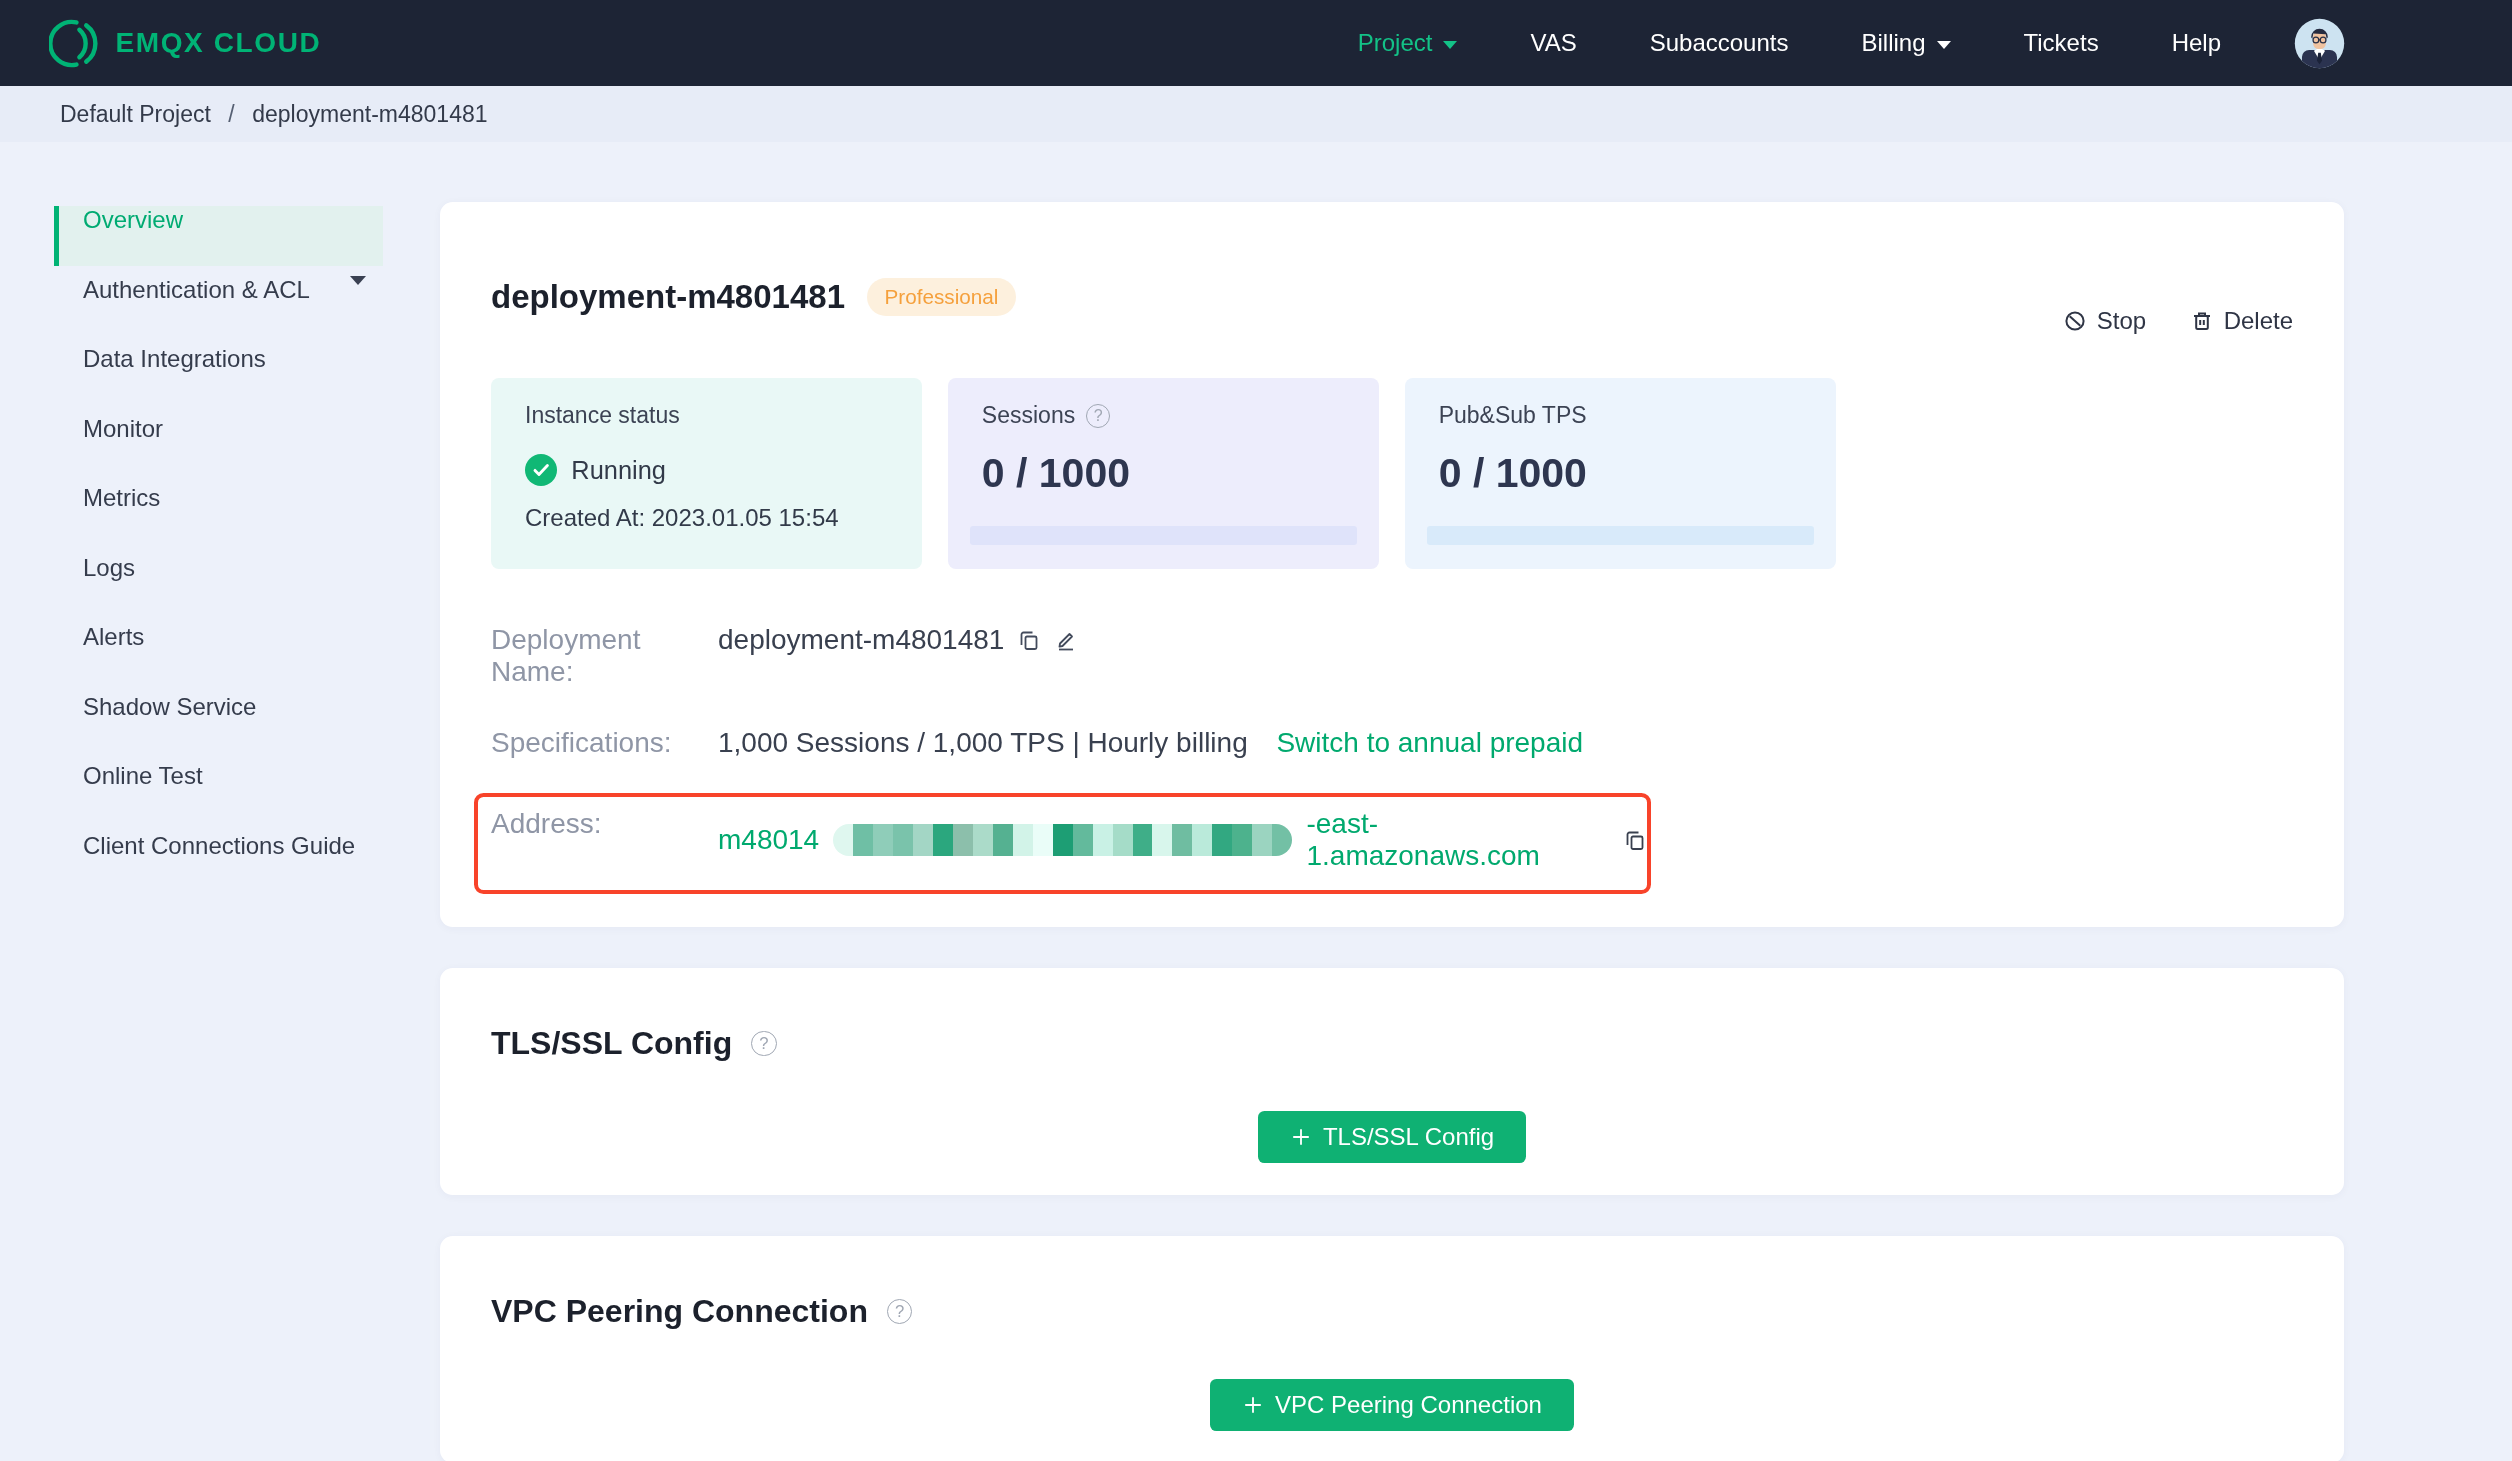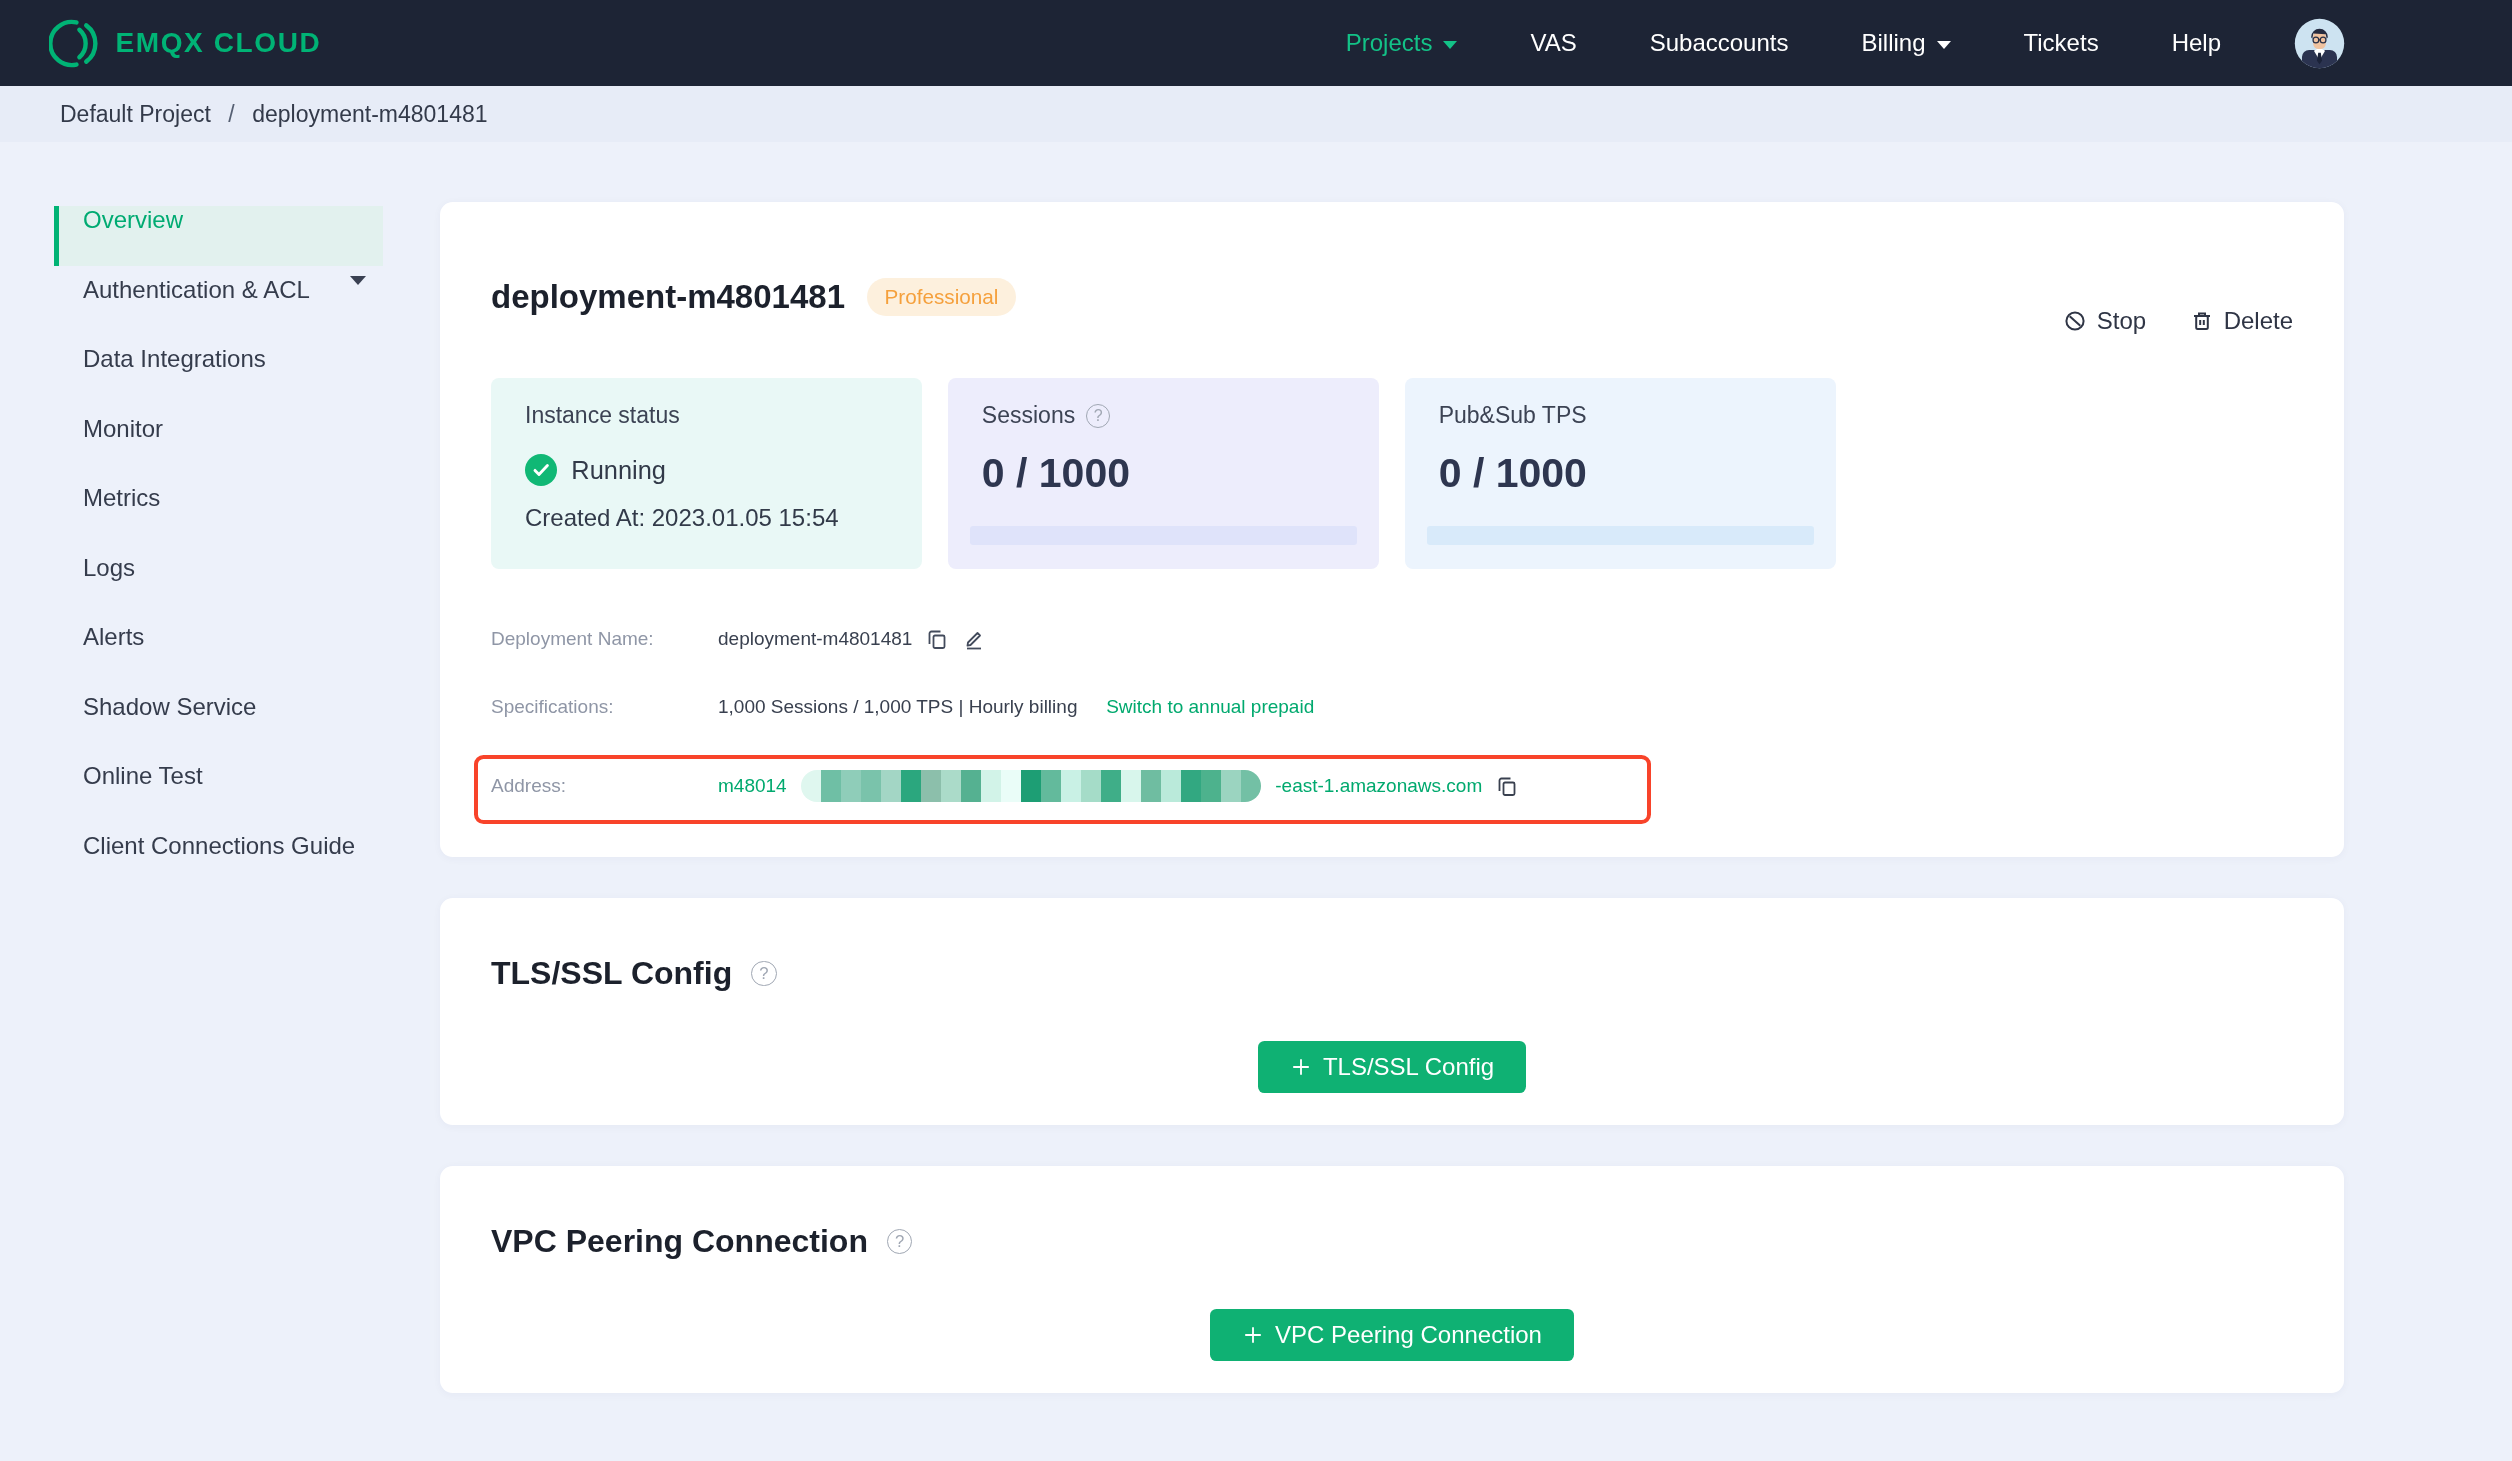--- a/index.html
+++ b/index.html
@@ -69,21 +69,21 @@
   .created-at { margin-top:17.5px; font-size:24px; color:#323a49; }
 
   .q-icon { width:24px; height:24px; border:1.6px solid #a0a7b3; border-radius:50%;
     color:#a0a7b3; font-size:16px; display:inline-flex; align-items:center;
     justify-content:center; flex:0 0 auto; }
   .q-icon::before { content:"?"; }
   .q-icon.lg { width:25.4px; height:25.4px; font-size:16.7px; margin-left:4.8px; }
 
   
   .info { margin-top:55px; }
-  .info-row { display:flex; align-items:center; min-height:29px; margin-bottom:39px; font-size:19px; }
+  .info-row { display:flex; align-items:flex-start; min-height:29px; margin-bottom:39px; font-size:28px; }
   .info-label { width:227px; flex:0 0 227px; color:#8f96a6; }
   .info-value { display:flex; align-items:center; gap:12.7px; color:#39404f; }
   .green { color:#00a96e; }
   .icon-btn { background:none; border:none; cursor:pointer; padding:0; display:flex; align-items:center; }
   .spec-link { margin-left:16px; cursor:pointer; text-decoration:none; }
 
   .red-box { margin:-4.8px 0 0 -16.7px; width:1177px; border:4px solid #f8432a;
     border-radius:9.5px; padding:11px 0 0 12.7px; }
   .red-box .info-row { margin-bottom:37px; }
   .red-box .info-row:last-child { margin-bottom:18px; }
@@ -108,21 +108,21 @@
       <svg width="49" height="49" viewBox="0 0 100 100" fill="none" stroke="#00b375" stroke-width="9" stroke-linecap="round">
         <path d="M56 7 A44 44 0 1 0 56 93"></path>
         <path d="M62 22 A37 37 0 0 1 62 78"></path>
         <path d="M76 13 A46 46 0 0 1 76 87"></path>
       </svg>
     </span>
     <span class="brand-name">EMQX CLOUD</span>
   </div>
   <nav class="navitems">
     <a class="nav-link is-active">
-      <span>Projects</span>
+      <span>Project</span>
       <span class="caret"></span>
     </a>
     <a class="nav-link">
       <span>VAS</span>
     </a>
     <a class="nav-link">
       <span>Subaccounts</span>
     </a>
     <a class="nav-link">
       <span>Billing</span>

